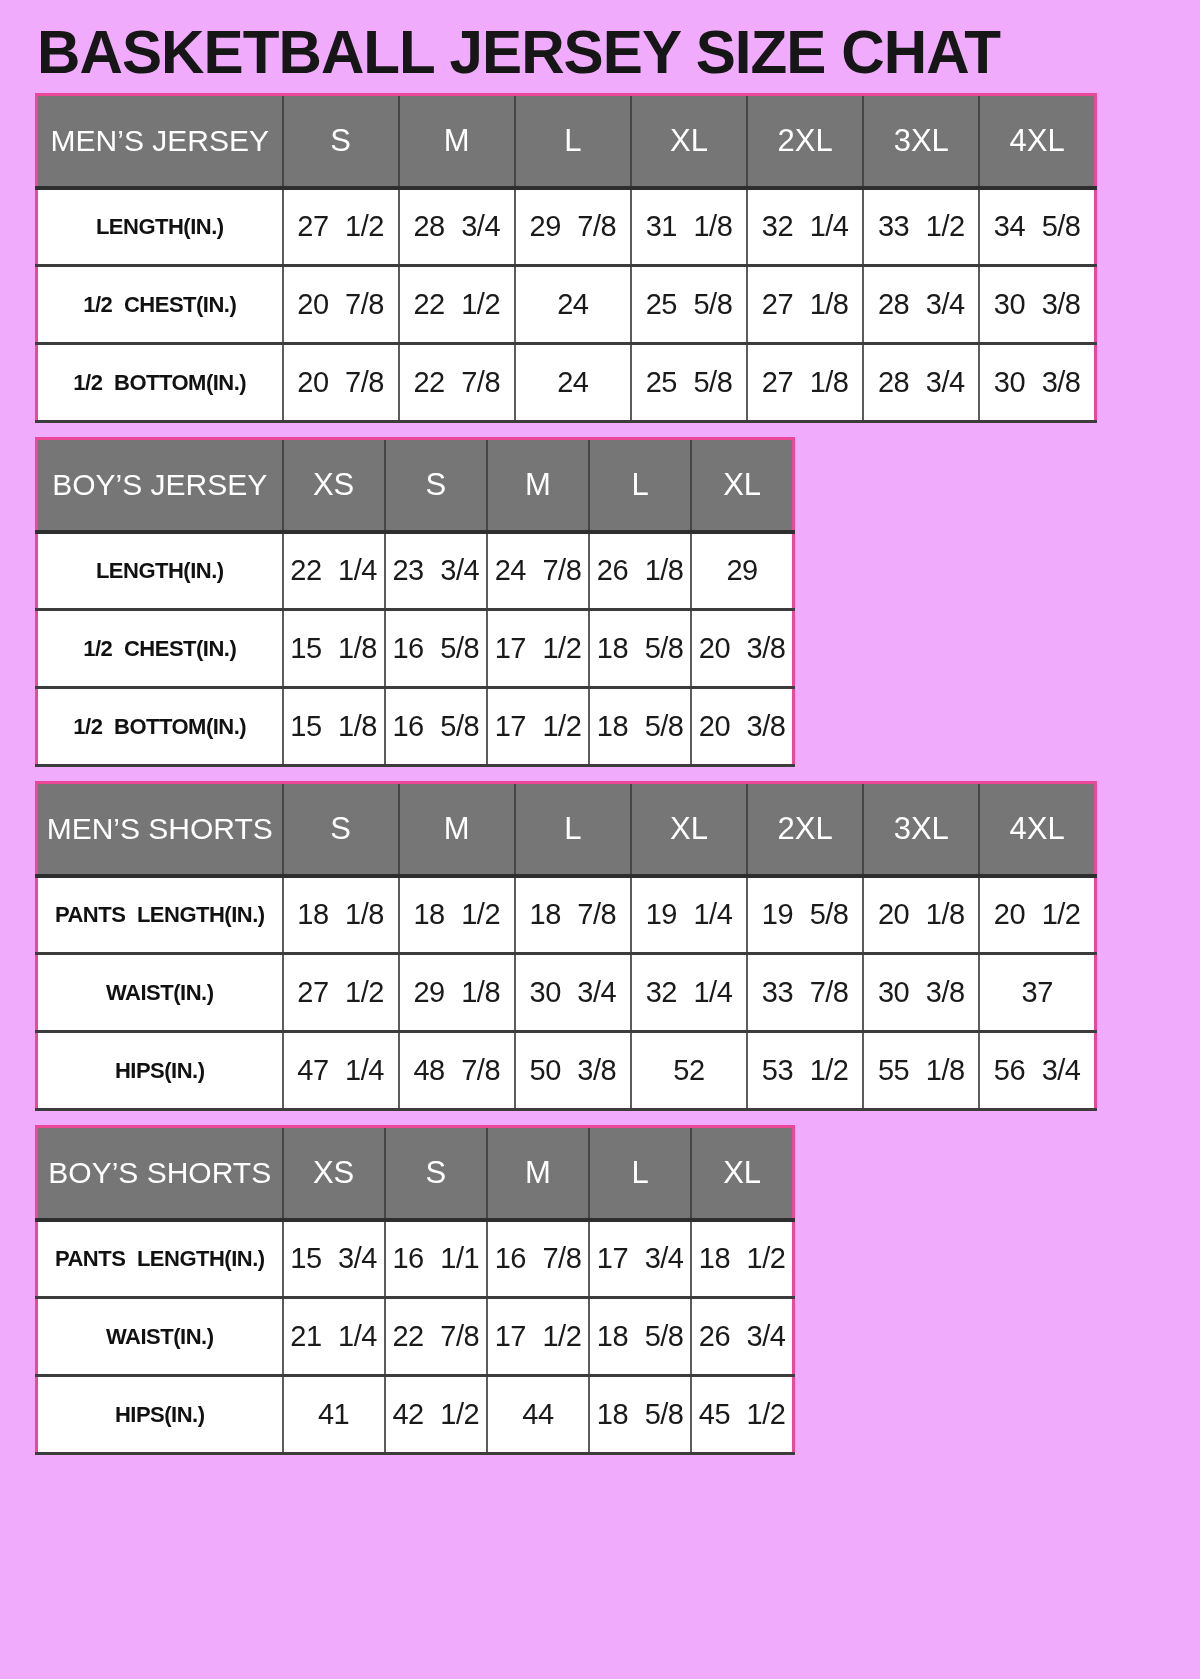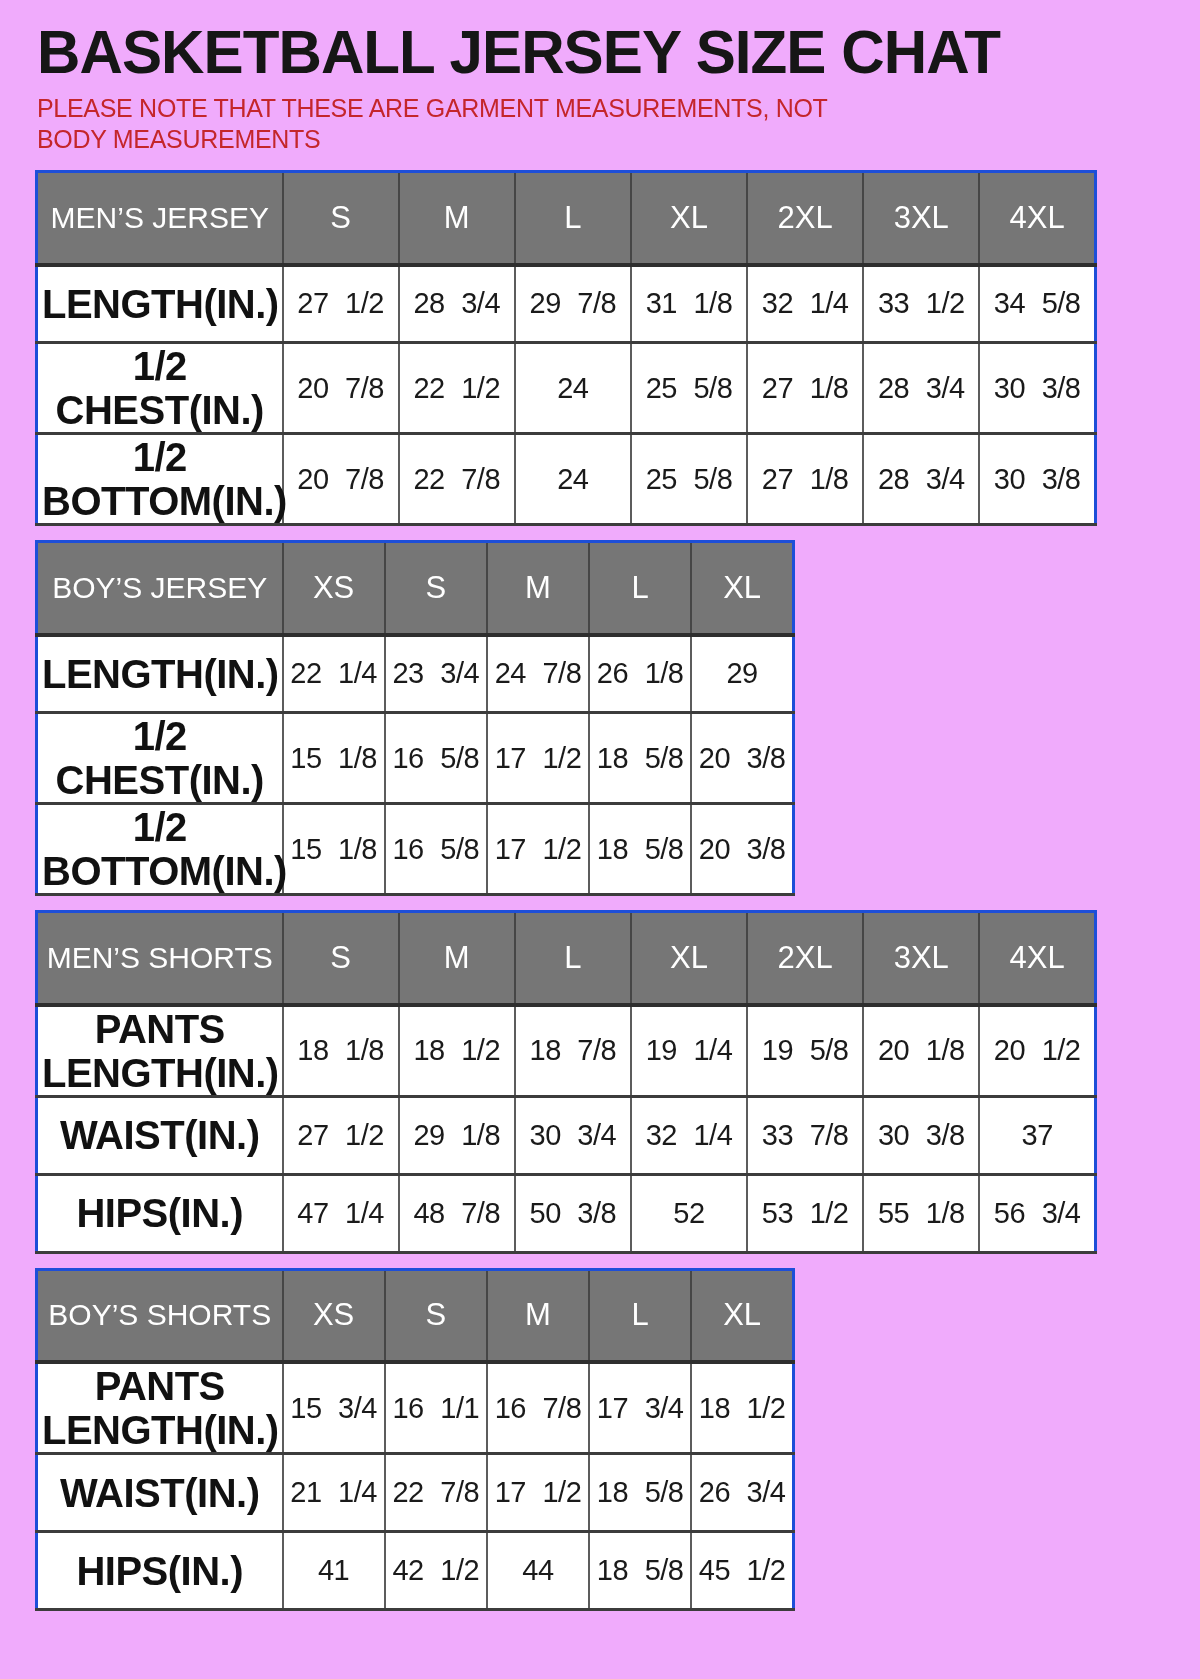--- a/index.html
+++ b/index.html
@@ -41,21 +41,21 @@
     letter-spacing: -0.3px;
     margin: 28px 0 0 2px;
     white-space: nowrap;
   }
   #tables-root { display: block; }
   table.size-table {
     border-collapse: collapse;
     table-layout: fixed;
     margin: 0 0 14px 0;
     background: #ffffff;
-    border: 3px solid #1d4ed8;
+    border: 3px solid #ec4899;
   }
   table.size-table.wide   { width: 1062px; }
   table.size-table.narrow { width: 760px; }
   table.size-table col.label-col { width: 246px; }
   table.size-table th, table.size-table td {
     border: 2px solid #5c5c5c;
     padding: 0 4px;
     text-align: center;
     vertical-align: middle;
   }
@@ -71,21 +71,21 @@
     border-right-color: #464646;
   }
   table.size-table thead th.corner {
     font-size: 30px;
     white-space: nowrap;
     padding: 0 2px;
   }
   table.size-table tbody tr { height: 78px; }
   table.size-table tbody tr { border-bottom: 3px solid #3c3c3c; }
   table.size-table tbody th.row-label {
-    font-size: 40px;
+    font-size: 22px;
     font-weight: 700;
     letter-spacing: -0.5px;
     word-spacing: 6px;
     color: #111111;
     line-height: 1.1;
     background: #ffffff;
   }
   table.size-table tbody td.value-cell {
     font-size: 29px;
     font-weight: 400;
@@ -95,21 +95,20 @@
     white-space: nowrap;
     background: #ffffff;
   }
 </style>
 </head>
 <body>
 
 <div class="page">
   <h1 class="page-title">BASKETBALL JERSEY SIZE CHAT</h1>
 
-  <p class="note-top" style="color: rgb(196, 38, 43);">PLEASE NOTE THAT THESE ARE GARMENT MEASUREMENTS, NOT BODY MEASUREMENTS</p>
 
   <main id="tables-root">
       <table class="size-table wide">
         <colgroup>
           <col class="label-col">
           <col>
           <col>
           <col>
           <col>
           <col>

